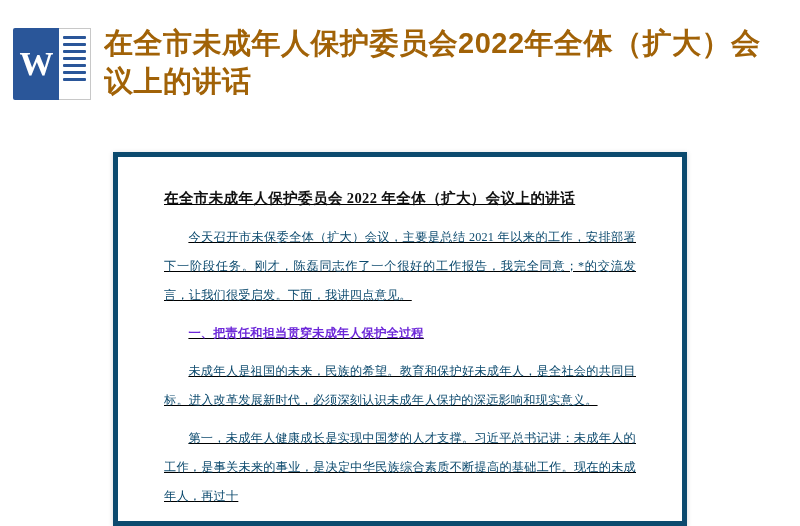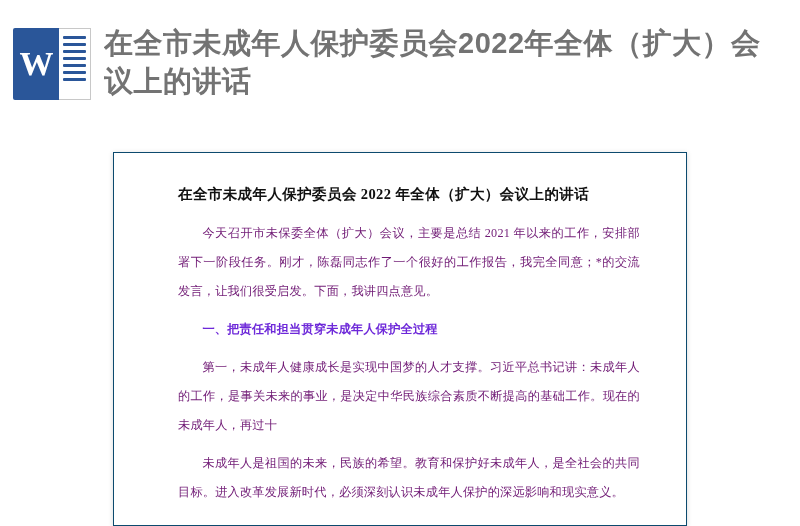--- a/index.html
+++ b/index.html
@@ -84,21 +84,21 @@
   .word-icon .sheet i {
     display: block;
     height: 3px;
     background: #2a5699;
     margin-bottom: 4px;
     border-radius: 1px;
   }
   .doc-title {
     flex: 1;
     padding-right: 22px;
-    color: #737373;
+    color: #a16207;
     font-family: "Liberation Sans", sans-serif;
     font-weight: bold;
     font-size: 29px;
     line-height: 38px;
     letter-spacing: 0.5px;
     word-break: break-all;
     max-height: 114px;
     overflow: hidden;
   }
 
@@ -111,41 +111,42 @@
     height: 378px;
     background: #ffffff;
   }
   .paper {
     position: absolute;
     left: 113px;
     top: 4px;
     width: 574px;
     height: 374px;
     background: #ffffff;
-    border: 1px solid #0c4a6e;
+    border: 5px solid #0c4a6e;
     box-shadow: 0 1px 5px rgba(0,0,0,0.16);
     box-sizing: border-box;
     overflow: hidden;
-    padding: 26px 46px 0 64px;
+    padding: 26px 46px 0 46px;
+    text-decoration: underline;
   }
   .paper .p-title {
     font-family: "Liberation Serif", serif;
     font-weight: bold;
     font-size: 14.5px;
     line-height: 30px;
     color: #111111;
     letter-spacing: 0.4px;
     margin: 0 0 10px 0;
   }
   .paper p {
     margin: 0 0 9px 0;
     font-family: "Liberation Serif", serif;
     font-size: 12.2px;
     line-height: 29px;
-    color: #701a75;
+    color: #0c4a6e;
     text-align: justify;
     letter-spacing: 0.2px;
     text-indent: 2em;
   }
   .paper p.heading {
     font-weight: bold;
     color: #6d28d9;
   }
 </style>
 </head>
@@ -171,18 +172,18 @@
       </div>
     </div>
     <div class="doc-title">在全市未成年人保护委员会2022年全体（扩大）会议上的讲话</div>
   </div>
 
   <div class="paper-zone">
     <div class="paper">
       <div class="p-title">在全市未成年人保护委员会 2022 年全体（扩大）会议上的讲话</div>
       <p>今天召开市未保委全体（扩大）会议，主要是总结 2021 年以来的工作，安排部署下一阶段任务。刚才，陈磊同志作了一个很好的工作报告，我完全同意；*的交流发言，让我们很受启发。下面，我讲四点意见。</p>
       <p class="heading">一、把责任和担当贯穿未成年人保护全过程</p>
+      <p>未成年人是祖国的未来，民族的希望。教育和保护好未成年人，是全社会的共同目标。进入改革发展新时代，必须深刻认识未成年人保护的深远影响和现实意义。</p>
       <p>第一，未成年人健康成长是实现中国梦的人才支撑。习近平总书记讲：未成年人的工作，是事关未来的事业，是决定中华民族综合素质不断提高的基础工作。现在的未成年人，再过十</p>
-      <p>未成年人是祖国的未来，民族的希望。教育和保护好未成年人，是全社会的共同目标。进入改革发展新时代，必须深刻认识未成年人保护的深远影响和现实意义。</p>
     </div>
   </div>
 
 </div>
 
 </body></html>

